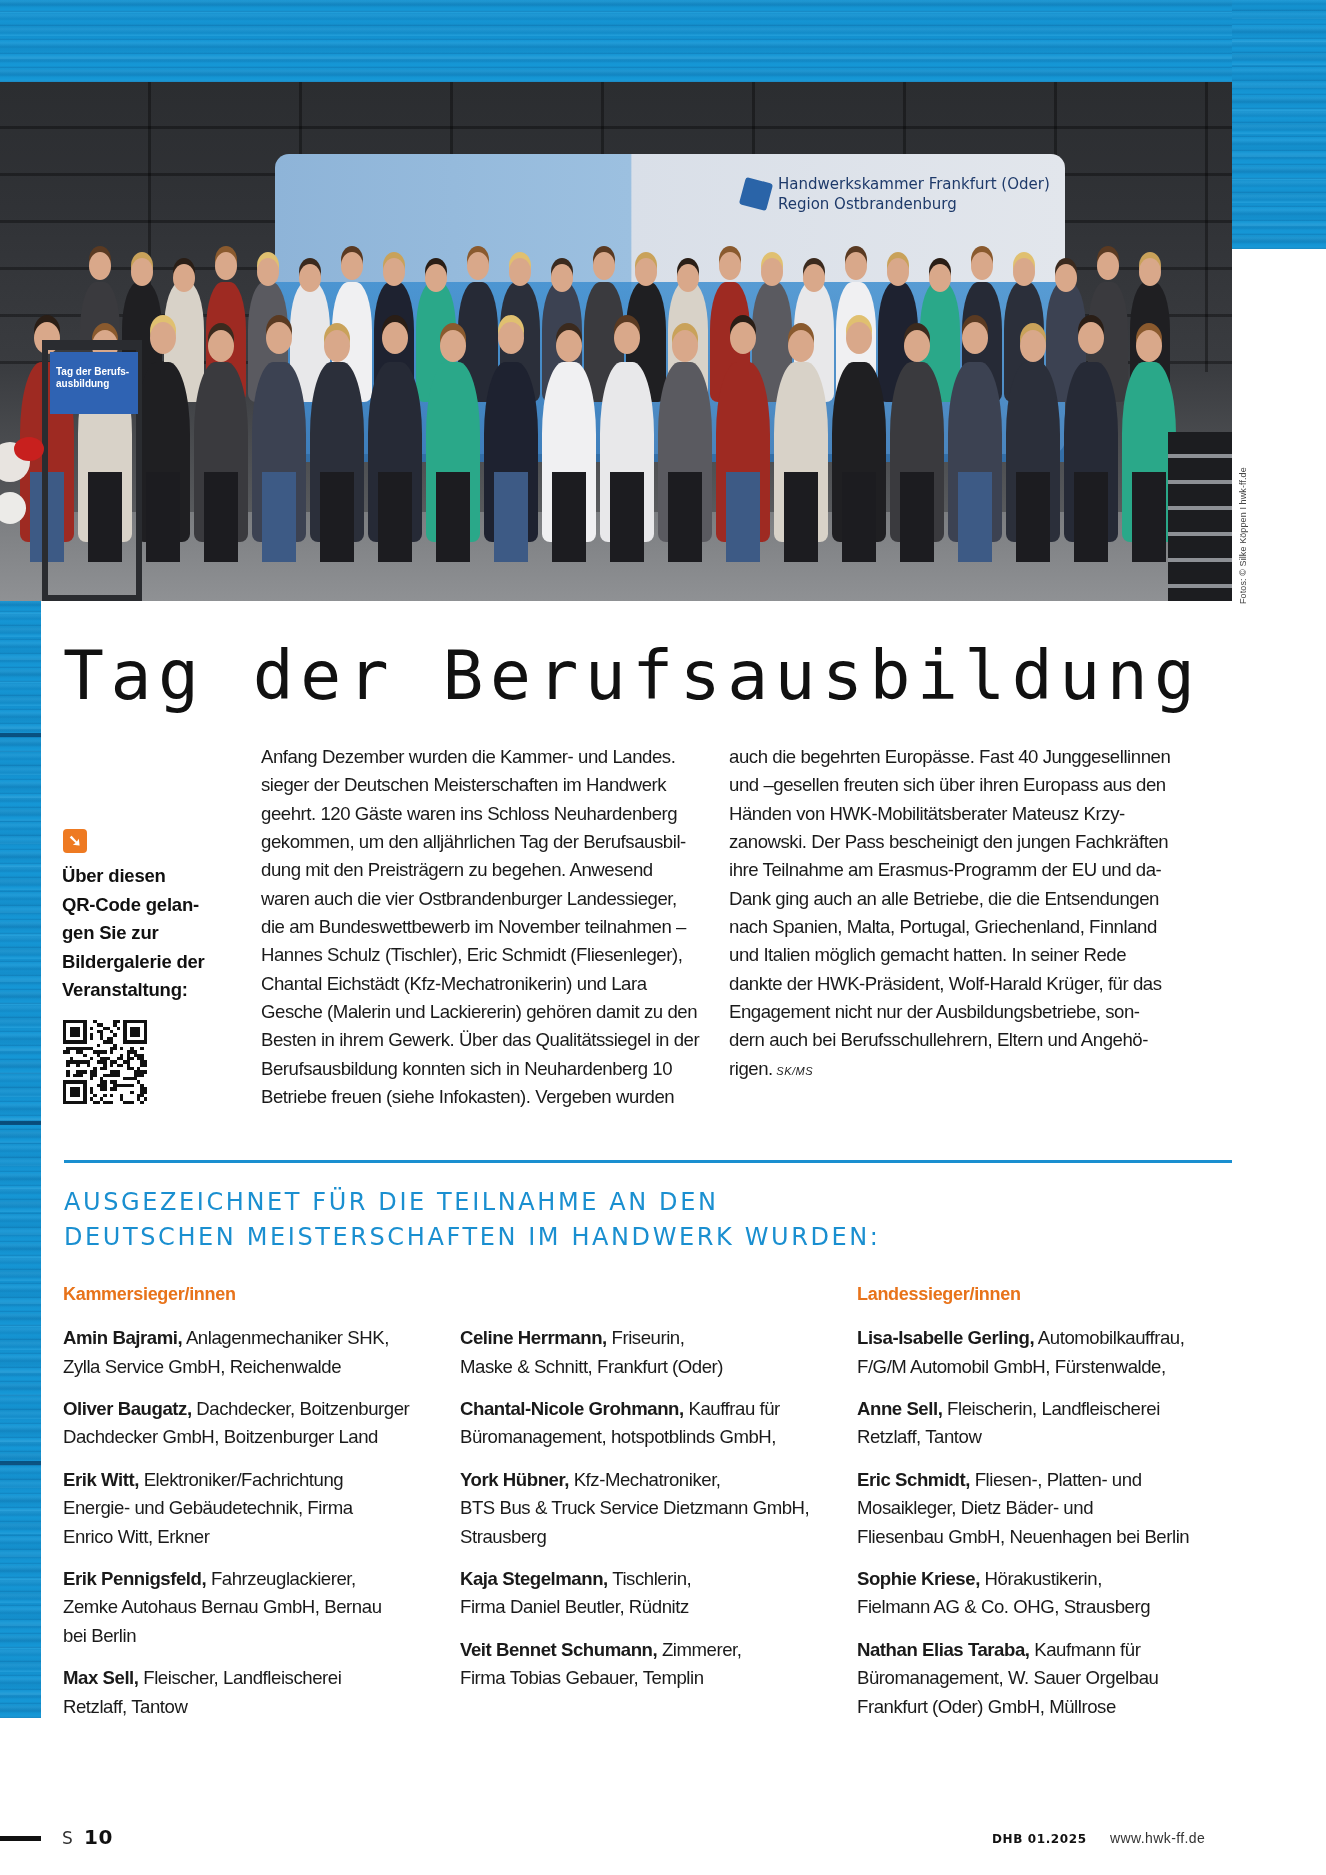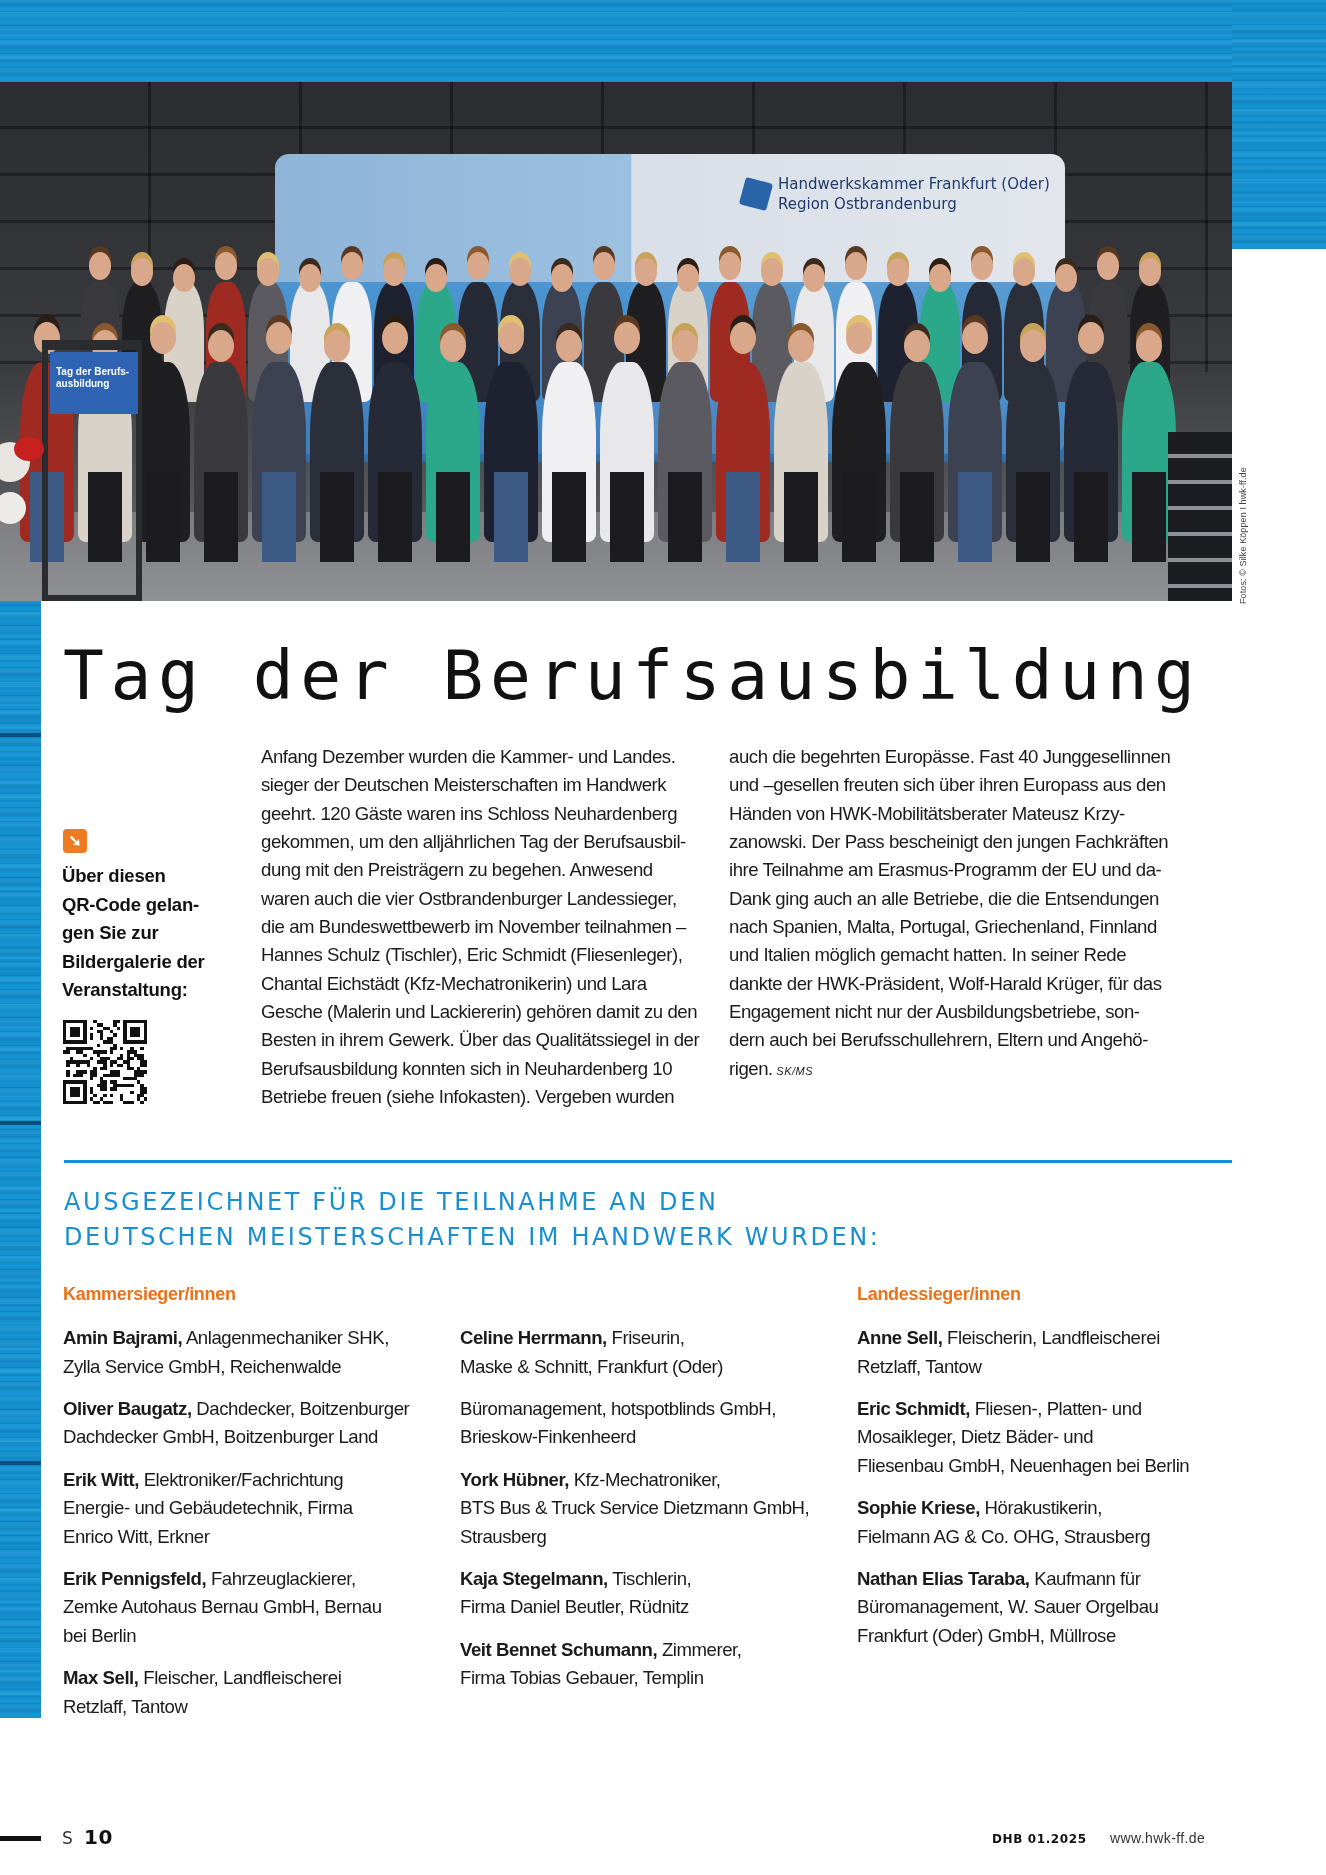--- a/index.html
+++ b/index.html
@@ -537,38 +537,42 @@
       <span class="line"><span class="name">Max Sell,</span> Fleischer, Landfleischerei</span>
       <span class="line">Retzlaff, Tantow</span>
     </div>
   </div>
 <div class="list list-2" id="list2">
     <div class="entry">
       <span class="line"><span class="name">Celine Herrmann,</span> Friseurin,</span>
       <span class="line">Maske &amp; Schnitt, Frankfurt (Oder)</span>
     </div>
     <div class="entry">
+      <span class="line"><span class="name">Chantal-Nicole Grohmann,</span> Kauffrau für</span>
       <span class="line">Büromanagement, hotspotblinds GmbH,</span>
-      <span class="line">Brieskow-Finkenheerd</span>
     </div>
     <div class="entry">
       <span class="line"><span class="name">York Hübner,</span> Kfz-Mechatroniker,</span>
       <span class="line">BTS Bus &amp; Truck Service Dietzmann GmbH,</span>
       <span class="line">Strausberg</span>
     </div>
     <div class="entry">
       <span class="line"><span class="name">Kaja Stegelmann,</span> Tischlerin,</span>
       <span class="line">Firma Daniel Beutler, Rüdnitz</span>
     </div>
     <div class="entry">
       <span class="line"><span class="name">Veit Bennet Schumann,</span> Zimmerer,</span>
       <span class="line">Firma Tobias Gebauer, Templin</span>
     </div>
   </div>
 <div class="list list-3" id="list3">
+    <div class="entry">
+      <span class="line"><span class="name">Lisa-Isabelle Gerling,</span> Automobilkauffrau,</span>
+      <span class="line">F/G/M Automobil GmbH, Fürstenwalde,</span>
+    </div>
     <div class="entry">
       <span class="line"><span class="name">Anne Sell,</span> Fleischerin, Landfleischerei</span>
       <span class="line">Retzlaff, Tantow</span>
     </div>
     <div class="entry">
       <span class="line"><span class="name">Eric Schmidt,</span> Fliesen-, Platten- und</span>
       <span class="line">Mosaikleger, Dietz Bäder- und</span>
       <span class="line">Fliesenbau GmbH, Neuenhagen bei Berlin</span>
     </div>
     <div class="entry">

